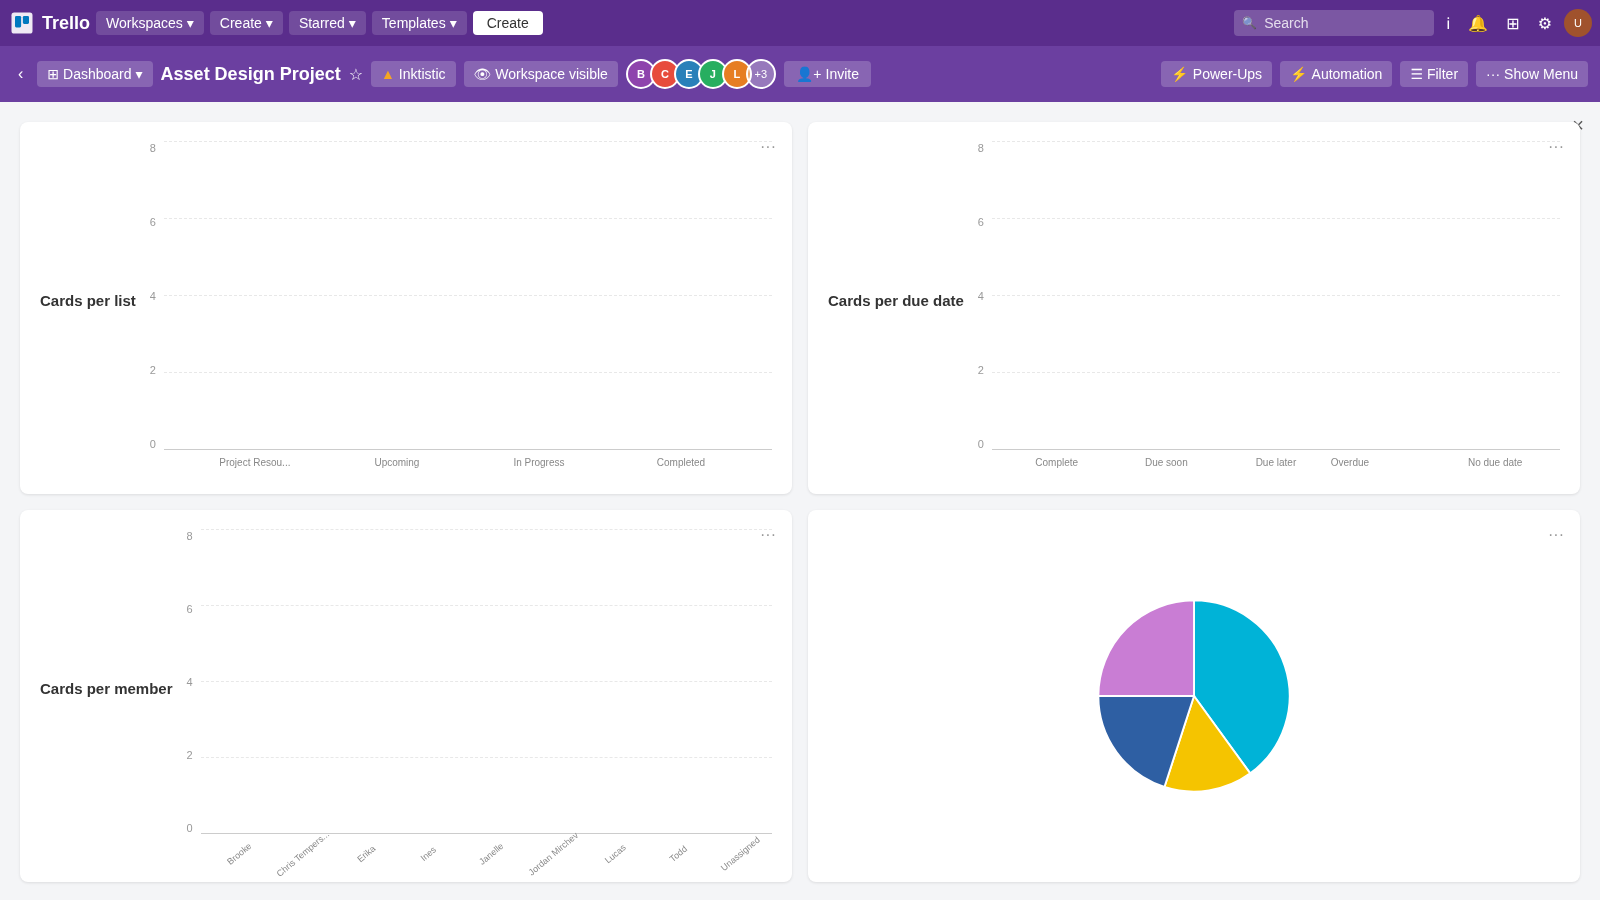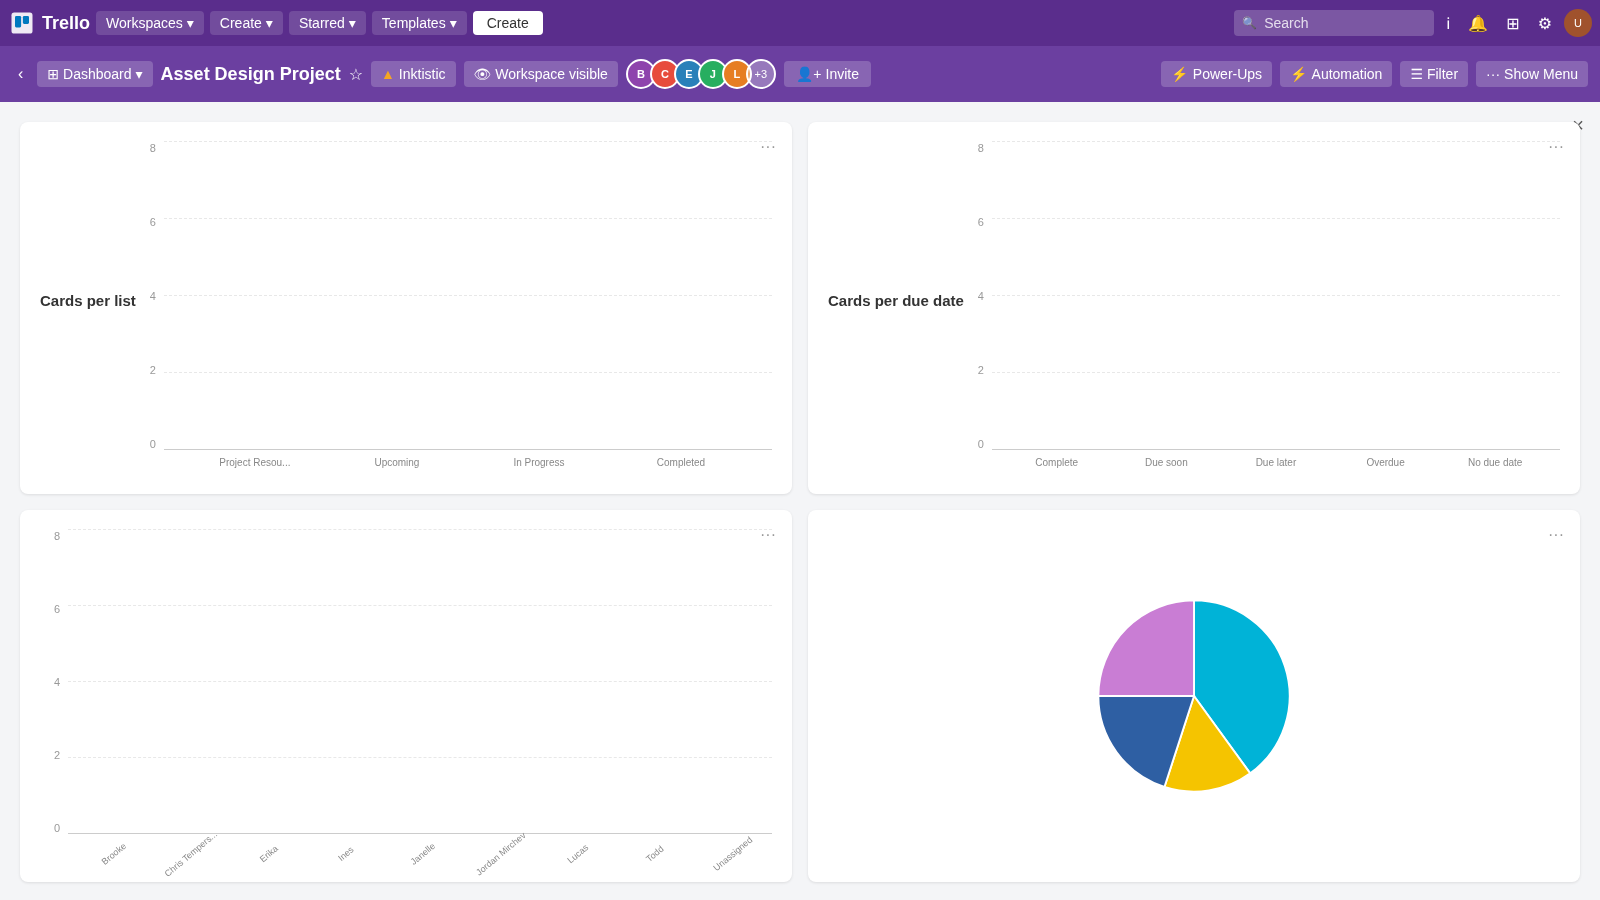--- a/index.html
+++ b/index.html
@@ -454,28 +454,31 @@
             </div>
             <div style="display:flex;flex-direction:column;align-items:center;flex:1;">
               <div style="width:75%; height:50%; background:#d9dce0; border-radius:2px 2px 0 0;"></div>
             </div>
           </div>
         </div>
         <div style="position:absolute; left:28px; right:0; bottom:0; height:24px; display:flex; align-items:center; justify-content:space-around; padding:0 10px;">
           <span style="font-size:10px;color:#888;flex:1;text-align:center;">Complete</span>
           <span style="font-size:10px;color:#888;flex:1;text-align:center;">Due soon</span>
           <span style="font-size:10px;color:#888;flex:1;text-align:center;">Due later</span>
-          <span style="font-size:10px;color:#888;flex:1;text-align:center;">Overdue</span>
+          <span style="font-size:10px;color:#888;flex:1;">Overdue</span>
           <span style="font-size:10px;color:#888;flex:1;text-align:center;">No due date</span>
         </div>
       </div>
     </div>
   </div>
 
   <div class="chart-card">
+    <div class="chart-title">
+      <span>Cards per member</span>
+    </div>
     <button class="chart-menu">···</button>
     <div class="bar-chart">
       <div style="position:relative; flex:1;">
         <div style="position:absolute; left:0; top:0; bottom:28px; width:24px; display:flex; flex-direction:column-reverse; justify-content:space-between;">
           <span style="font-size:11px;color:#999;text-align:right;padding-right:4px;">0</span>
           <span style="font-size:11px;color:#999;text-align:right;padding-right:4px;">2</span>
           <span style="font-size:11px;color:#999;text-align:right;padding-right:4px;">4</span>
           <span style="font-size:11px;color:#999;text-align:right;padding-right:4px;">6</span>
           <span style="font-size:11px;color:#999;text-align:right;padding-right:4px;">8</span>
         </div>

